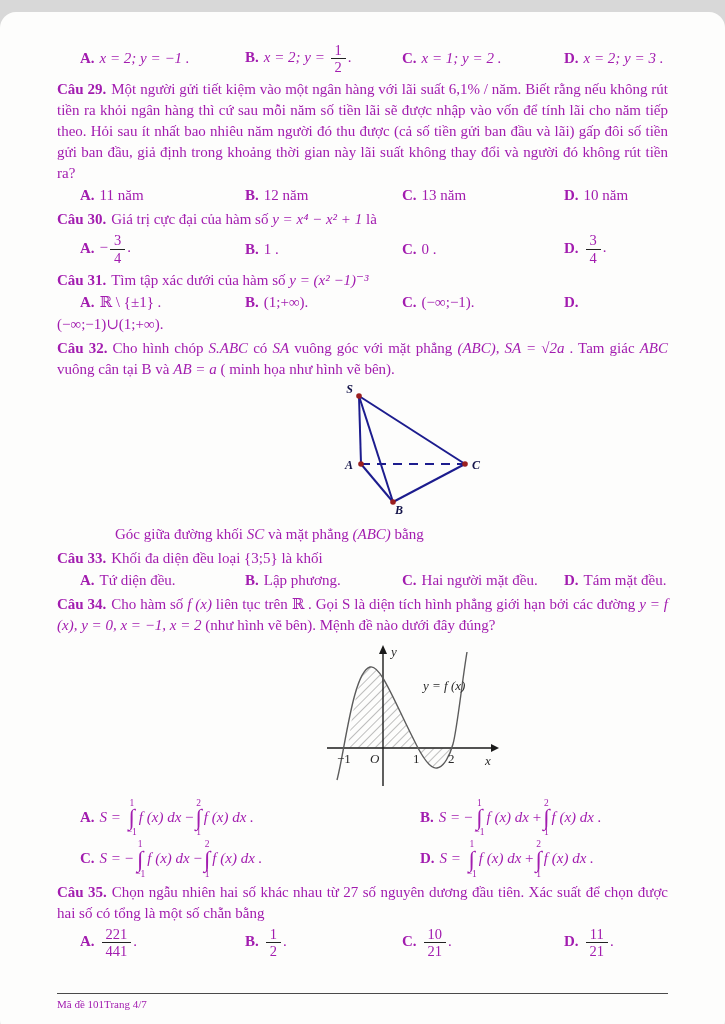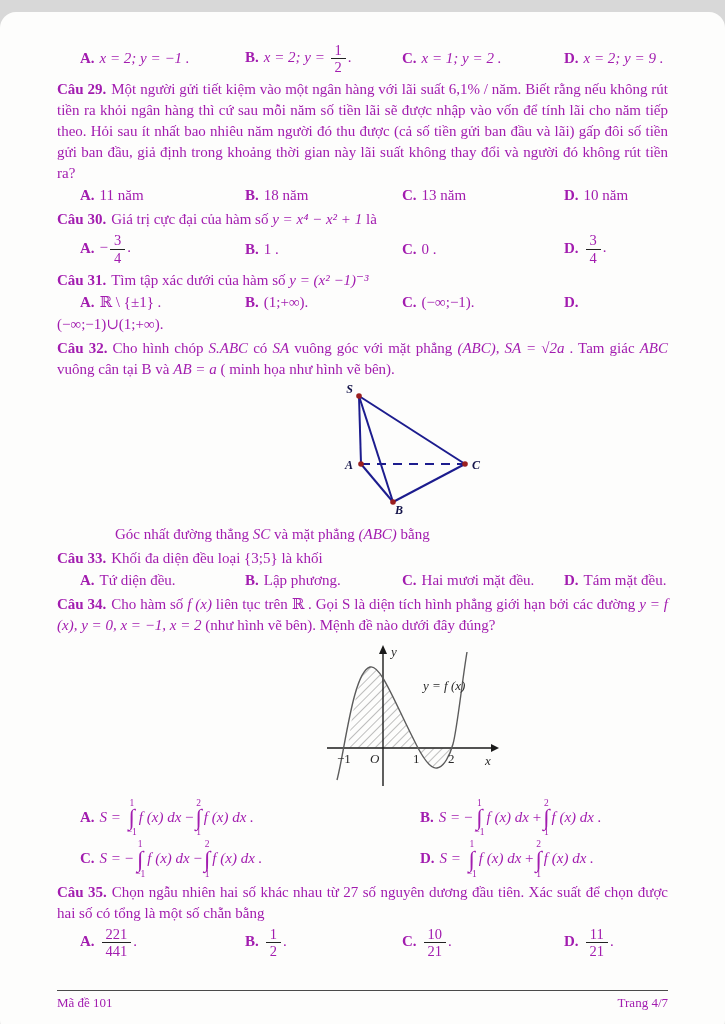--- a/index.html
+++ b/index.html
@@ -29,22 +29,22 @@
   .intgrp{display:inline-flex;flex-direction:column;align-items:center;vertical-align:middle;line-height:1;margin:0 2px;}
   .intgrp .lim{font-size:9.5px;line-height:1;}
   .intgrp .sign{font-size:23px;line-height:.85;font-style:italic;}
   .fig-pyramid{width:210px;margin:2px 0 0 238px;}
   .fig-graph{width:185px;margin:4px 0 0 264px;}
   .angle-line{padding-left:58px;margin-top:2px;}
   .wrap-line{margin:0;}
   .footer{
     position:absolute;left:57px;right:57px;bottom:24px;
     border-top:1.5px solid #4a4a4a;
-    display:flex;justify-content:space-between;
-    padding-top:3px;font-size:13px;
+    display:flex;
+    padding-top:3px;font-size:11px;
   }
   .figlbl{font-family:"Liberation Serif",serif;font-style:italic;font-weight:bold;font-size:12px;fill:#14144a;}
   .glbl{font-family:"Liberation Serif",serif;font-style:italic;font-size:13px;fill:#2a2a2a;}
   .gnum{font-family:"Liberation Serif",serif;font-size:13px;fill:#2a2a2a;}
 </style>
 </head>
 <body>
 
 <div class="page">
 
@@ -53,29 +53,29 @@
       <span class="lbl">A.</span><span class="math">x = 2; y = −1 .</span>
     </div>
     <div class="opt">
       <span class="lbl">B.</span><span class="math">x = 2; y =</span>
       <span class="frac"><span class="num">1</span><span class="den">2</span></span><span>.</span>
     </div>
     <div class="opt">
       <span class="lbl">C.</span><span class="math">x = 1; y = 2 .</span>
     </div>
     <div class="opt">
-      <span class="lbl">D.</span><span class="math">x = 2; y = 9 .</span>
+      <span class="lbl">D.</span><span class="math">x = 2; y = 3 .</span>
     </div>
   </div>
 
   <div>
     <p class="q-text"><b class="qnum">Câu 29.</b><span>Một người gửi tiết kiệm vào một ngân hàng với lãi suất 6,1% / năm. Biết rằng nếu không rút tiền ra khỏi ngân hàng thì cứ sau mỗi năm số tiền lãi sẽ được nhập vào vốn để tính lãi cho năm tiếp theo. Hỏi sau ít nhất bao nhiêu năm người đó thu được (cả số tiền gửi ban đầu và lãi) gấp đôi số tiền gửi ban đầu, giả định trong khoảng thời gian này lãi suất không thay đổi và người đó không rút tiền ra?</span></p>
     <div class="opt-row">
       <div class="opt"><span class="lbl">A.</span><span>11 năm</span></div>
-      <div class="opt"><span class="lbl">B.</span><span>18 năm</span></div>
+      <div class="opt"><span class="lbl">B.</span><span>12 năm</span></div>
       <div class="opt"><span class="lbl">C.</span><span>13 năm</span></div>
       <div class="opt"><span class="lbl">D.</span><span>10 năm</span></div>
     </div>
   </div>
 
   <div>
     <p class="q-text"><b class="qnum">Câu 30.</b><span>Giá trị cực đại của hàm số </span><span class="math">y = x⁴ − x² + 1</span><span> là</span></p>
     <div class="opt-row">
       <div class="opt">
         <span class="lbl">A.</span><span>−</span><span class="frac"><span class="num">3</span><span class="den">4</span></span><span>.</span>
@@ -118,30 +118,30 @@
         <circle cx="98" cy="120" r="2.8" fill="#9b1f1f"></circle>
         <circle cx="170" cy="82" r="2.8" fill="#9b1f1f"></circle>
 
         <text x="58" y="11" text-anchor="end" class="figlbl">S</text>
         <text x="58" y="87" text-anchor="end" class="figlbl">A</text>
         <text x="100" y="132" class="figlbl">B</text>
         <text x="177" y="87" class="figlbl">C</text>
       </svg>
     </div>
 
-    <p class="angle-line"><span>Góc nhất đường thẳng </span><span class="math">SC</span><span> và mặt phẳng </span><span class="math">(ABC)</span><span> bằng</span></p>
+    <p class="angle-line"><span>Góc giữa đường khối </span><span class="math">SC</span><span> và mặt phẳng </span><span class="math">(ABC)</span><span> bằng</span></p>
 
   </div>
 
   <div>
     <p class="q-text"><b class="qnum">Câu 33.</b><span>Khối đa diện đều loại </span><span>{3;5}</span><span> là khối</span></p>
     <div class="opt-row">
       <div class="opt"><span class="lbl">A.</span><span>Tứ diện đều.</span></div>
       <div class="opt"><span class="lbl">B.</span><span>Lập phương.</span></div>
-      <div class="opt"><span class="lbl">C.</span><span>Hai mươi mặt đều.</span></div>
+      <div class="opt"><span class="lbl">C.</span><span>Hai người mặt đều.</span></div>
       <div class="opt"><span class="lbl">D.</span><span>Tám mặt đều.</span></div>
     </div>
   </div>
 
   <div>
     <p class="q-text"><b class="qnum">Câu 34.</b><span>Cho hàm số </span><span class="math">f (x)</span><span> liên tục trên </span><span>ℝ</span><span> . Gọi S là diện tích hình phẳng giới hạn bởi các đường </span><span class="math">y = f (x), y = 0, x = −1, x = 2</span><span> (như hình vẽ bên). Mệnh đề nào dưới đây đúng?</span></p>
 
     <div class="fig-graph">
       <svg width="185" height="150" viewBox="0 0 185 150">
         <defs>

